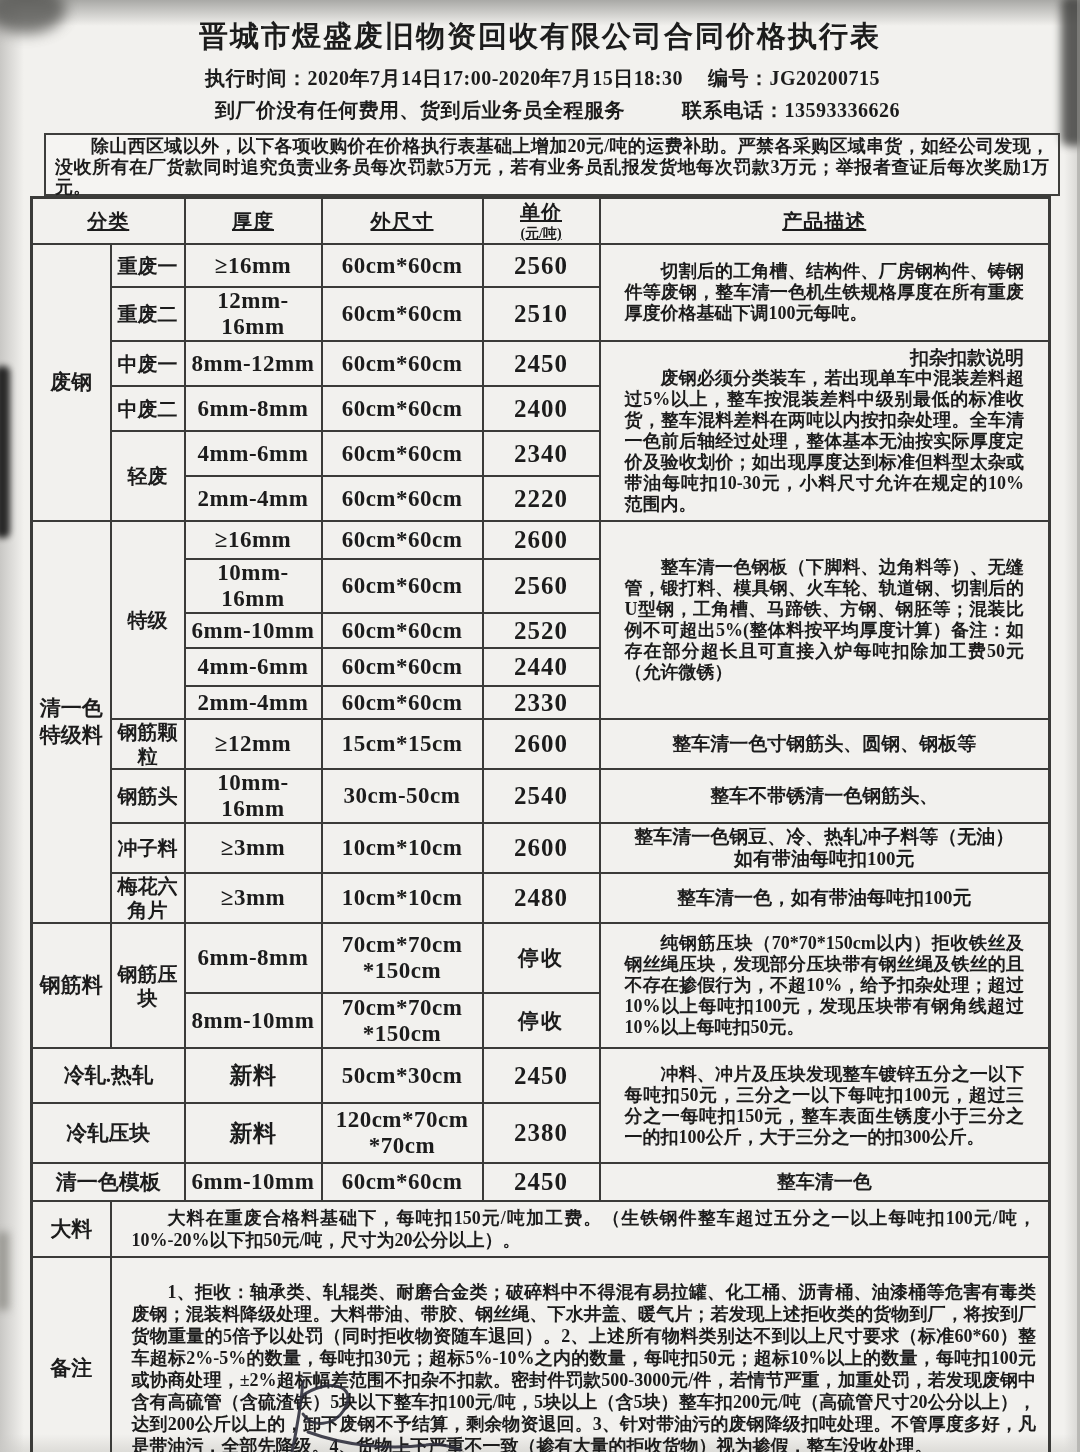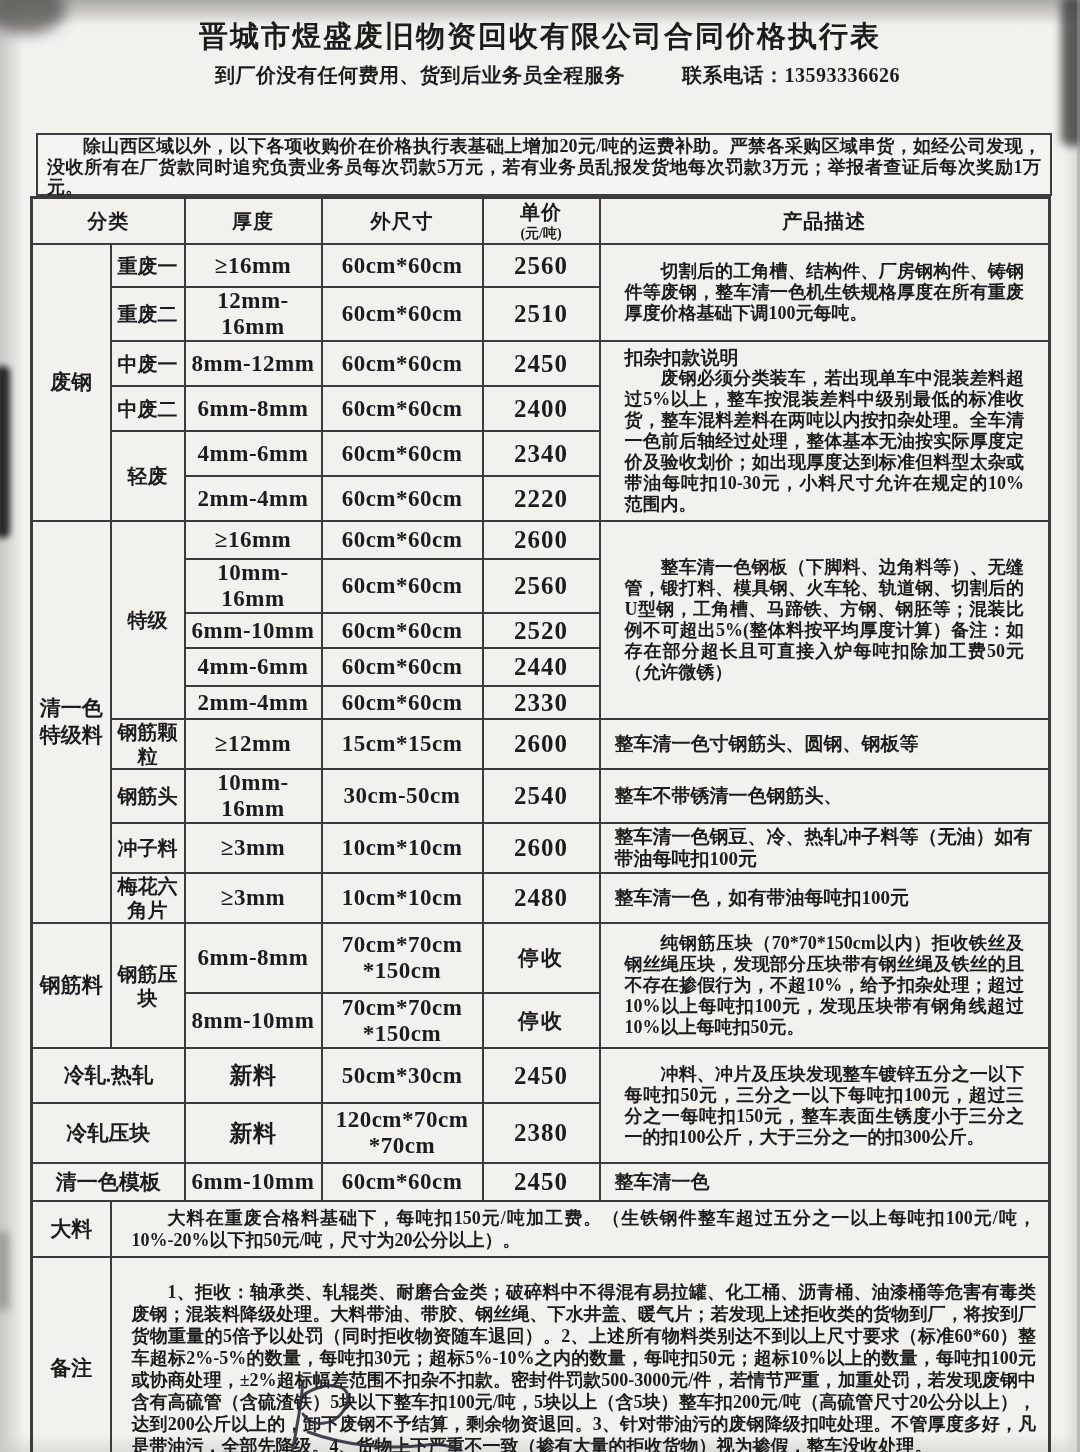--- a/index.html
+++ b/index.html
@@ -24,64 +24,68 @@
 
   .title {
     padding-top:17px; text-align:center;
     font-size:29px; font-weight:bold; letter-spacing:2px;
   }
   .meta { display:flex; justify-content:space-between; font-weight:bold; font-size:20px; letter-spacing:.5px; }
   .meta.m1 { padding:8px 200px 0 205px; }
   .meta.m2 { padding:5px 180px 0 215px; }
 
   .notice {
-    position:absolute; left:36px; top:133px; width:1016px; height:63px;
+    position:absolute; left:44px; top:133px; width:1016px; height:63px;
     border:2px solid #3e3e3c; background:rgba(255,255,255,.25);
     font-weight:bold; font-size:18px; line-height:20.5px; padding:1px 9px 0 9px;
   }
   .notice p { text-indent:2em; text-align:justify; }
 
   table.price {
     position:absolute; left:30px; top:196px; width:1018px;
     border-collapse:collapse; table-layout:fixed;
     border:3px solid #3b3b39;
   }
   .price th, .price td {
     border:2px solid #3b3b39; font-weight:bold; text-align:center;
     vertical-align:middle; padding:0 2px; overflow:hidden;
   }
-  .price th { font-size:20px; letter-spacing:1px; }
+  .price th { font-size:20px; letter-spacing:1px;text-decoration:underline; }
   th .l2 { display:block; font-size:14px; letter-spacing:0; margin-top:-1px; }
   td.cat  { font-size:21px; line-height:27px; }
   td.sub  { font-size:20px; line-height:24px; }
   td.thk, td.size { font-size:23px; letter-spacing:.5px; }
   td.size .l2 { display:block; }
   td.pricecell { font-size:25px; letter-spacing:1px; }
   td.pricecell.stop { font-size:21px; letter-spacing:2px; }
   td.desc { font-size:18px; line-height:21px; text-align:justify; padding:3px 24px; }
   td.desc p { text-indent:2em; }
-  td.desc .dtitle { display:block; text-align:left; font-size:19px; }
-  td.desc.ctr { text-align:left; padding:2px 14px; }
+  td.desc .dtitle { display:block; text-align:right; font-size:19px; }
+  td.desc.ctr { text-align:center; padding:2px 28px; }
   td.desc.ctr .one { font-size:19px; }
   td.note { font-size:18px; line-height:22px; text-align:justify; padding:4px 12px 4px 20px; }
   td.note p { text-indent:2em; }
 
   .sig { position:absolute; left:268px; top:1376px; }
 </style>
 </head>
 <body>
 
 <div class="photo">
   <div class="artifact blob-tl"></div>
   <div class="artifact streak-tr"></div>
   <div class="artifact streak-left"></div>
   <div class="artifact smudge-left"></div>
   <div class="artifact edge-right"></div>
 
   <h1 class="title">晋城市煜盛废旧物资回收有限公司合同价格执行表</h1>
+  <div class="meta m1">
+    <span>执行时间：2020年7月14日17:00-2020年7月15日18:30</span>
+    <span>编号：JG20200715</span>
+  </div>
   <div class="meta m2">
     <span>到厂价没有任何费用、货到后业务员全程服务</span>
     <span>联系电话：13593336626</span>
   </div>
 
   <div class="notice">
     <p>除山西区域以外，以下各项收购价在价格执行表基础上增加20元/吨的运费补助。严禁各采购区域串货，如经公司发现，没收所有在厂货款同时追究负责业务员每次罚款5万元，若有业务员乱报发货地每次罚款3万元；举报者查证后每次奖励1万元。</p>
   </div>
 
   <table class="price">

